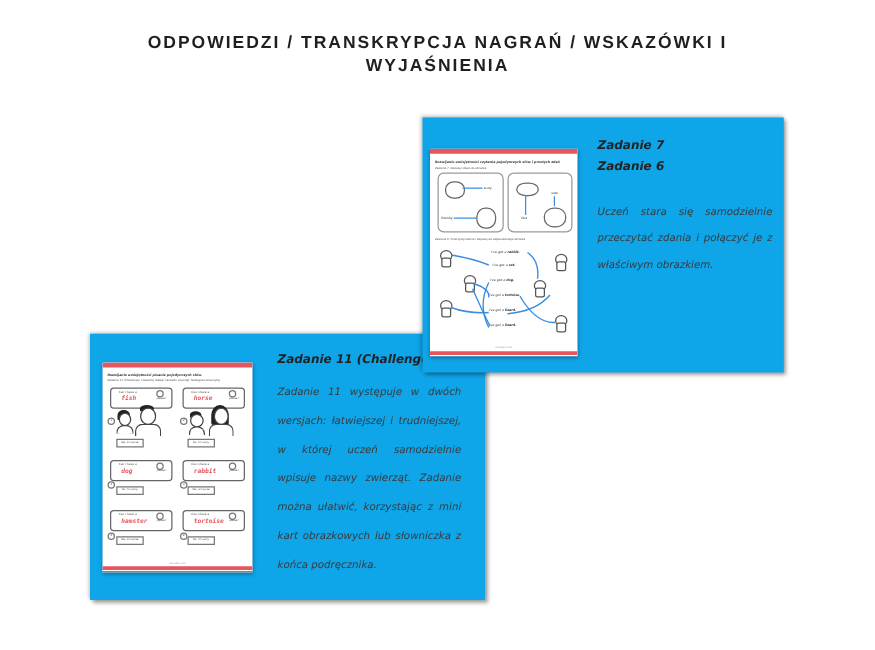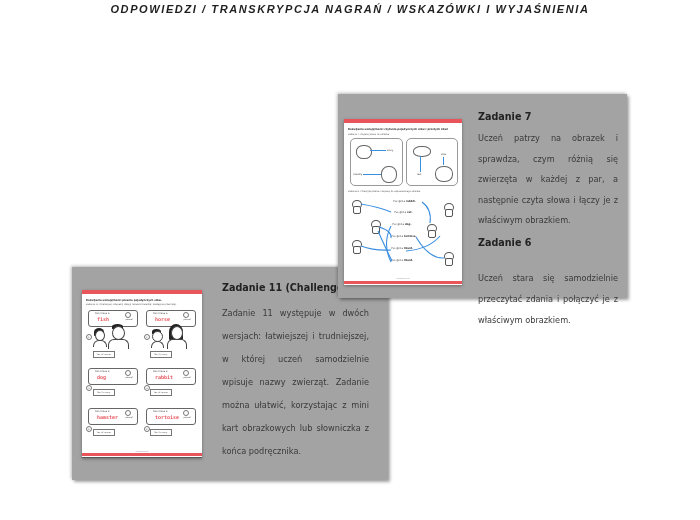--- a/index.html
+++ b/index.html
@@ -1,27 +1,28 @@
 <!DOCTYPE html>
 <html><head>
 <meta charset="utf-8">
 <style>
   html, body { margin: 0; padding: 0; }
   body {
     width: 700px; height: 520px; background: #ffffff; position: relative; overflow: hidden;
     font-family: "DejaVu Sans", sans-serif; color: #2b2b2b;
   }
   .page-title {
-    position: absolute; left: 80px; top: 0; width: 540px;
+    position: absolute; left: 80px; top: 24px; width: 540px;
     text-align: center; font-family: "Liberation Sans", sans-serif;
-    font-weight: bold; font-size: 11px; letter-spacing: 1.6px; line-height: 19px; color: #1f1f1f; font-style: italic;
+    font-weight: bold; font-size: 14px; letter-spacing: 1.6px; line-height: 19px; color: #1f1f1f;
   }
   .card {
-    position: absolute; background: #a3a3a3;
+    position: absolute; background: #0ea5e9;
     box-shadow: 2px 2px 3px rgba(0,0,0,0.35), -1px -1px 3px rgba(0,0,0,0.25);
+    font-style: italic;
   }
   #card-right { left: 338px; top: 94px; width: 289px; height: 204px; z-index: 2; }
   #card-left { left: 72px; top: 267px; width: 316px; height: 213px; z-index: 1; }
 
   .thumb {
     position: absolute; background: #fff;
     box-shadow: 0 1px 3px rgba(0,0,0,0.35);
     overflow: hidden;
   }
   .thumb .bar-top { position: absolute; left: 0; right: 0; top: 0; height: 4px; }
@@ -140,21 +141,20 @@
         <path d="M34 112 Q42 130 48 142"></path>
       </g>
     </svg>
 
     <div class="foot">nowaera.com</div>
     <div class="bar-bot" style="background:#e8565c"></div>
   </div>
 
   <div class="textblock" id="tb-right">
     <p class="heading">Zadanie 7</p>
-    <p class="para">Uczeń patrzy na obrazek i sprawdza, czym różnią się zwierzęta w każdej z par, a następnie czyta słowa i łączy je z właściwym obrazkiem.</p>
     <p class="heading second">Zadanie 6</p>
     <p class="para second">Uczeń stara się samodzielnie przeczytać zdania i połączyć je z właściwym obrazkiem.</p>
   </div>
 </div>
 
 <div class="card" id="card-left">
   <div class="thumb" id="thumb-left">
     <div class="bar-top" style="background:#e8565c"></div>
     <div class="t-head">Rozwijanie umiejętności pisania pojedynczych słów.</div>
     <div class="t-sub" style="top:13px">Zadanie 11 (Challenge). Uzupełnij dialogi nazwami zwierząt. Następnie przeczytaj.</div>

